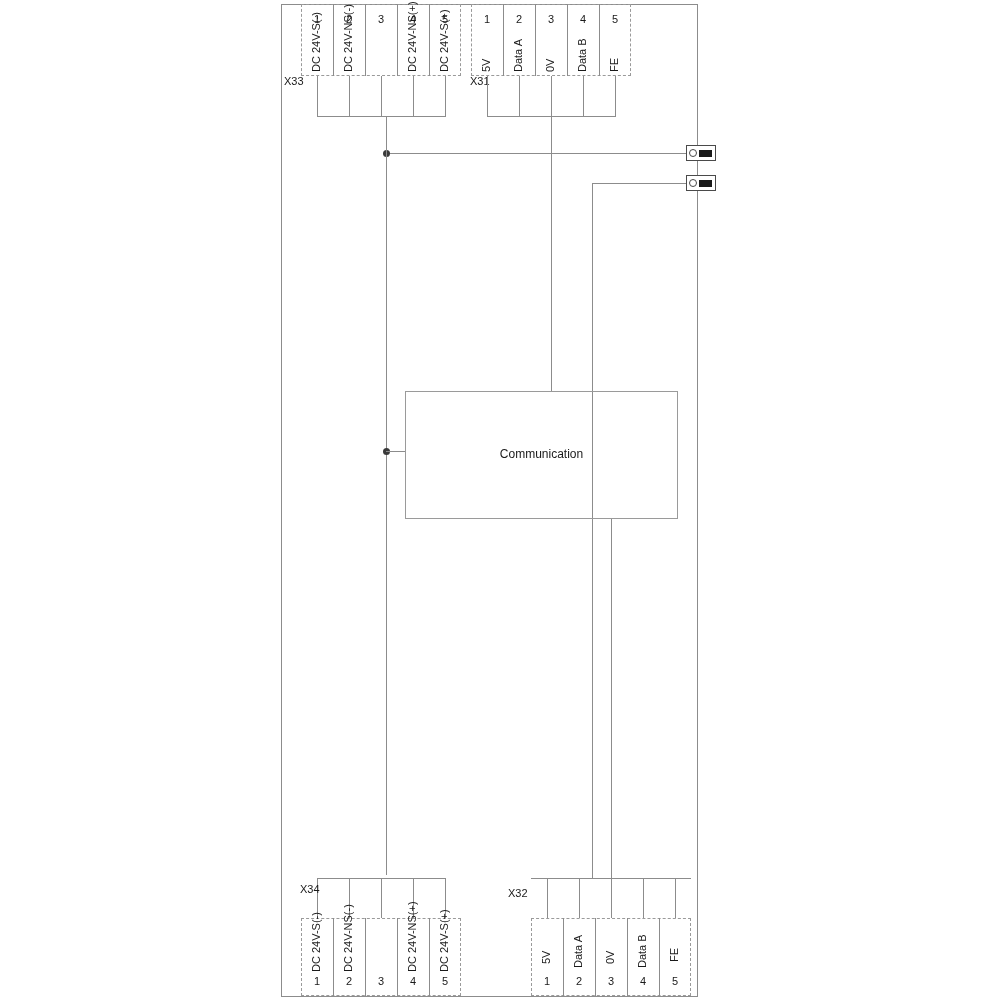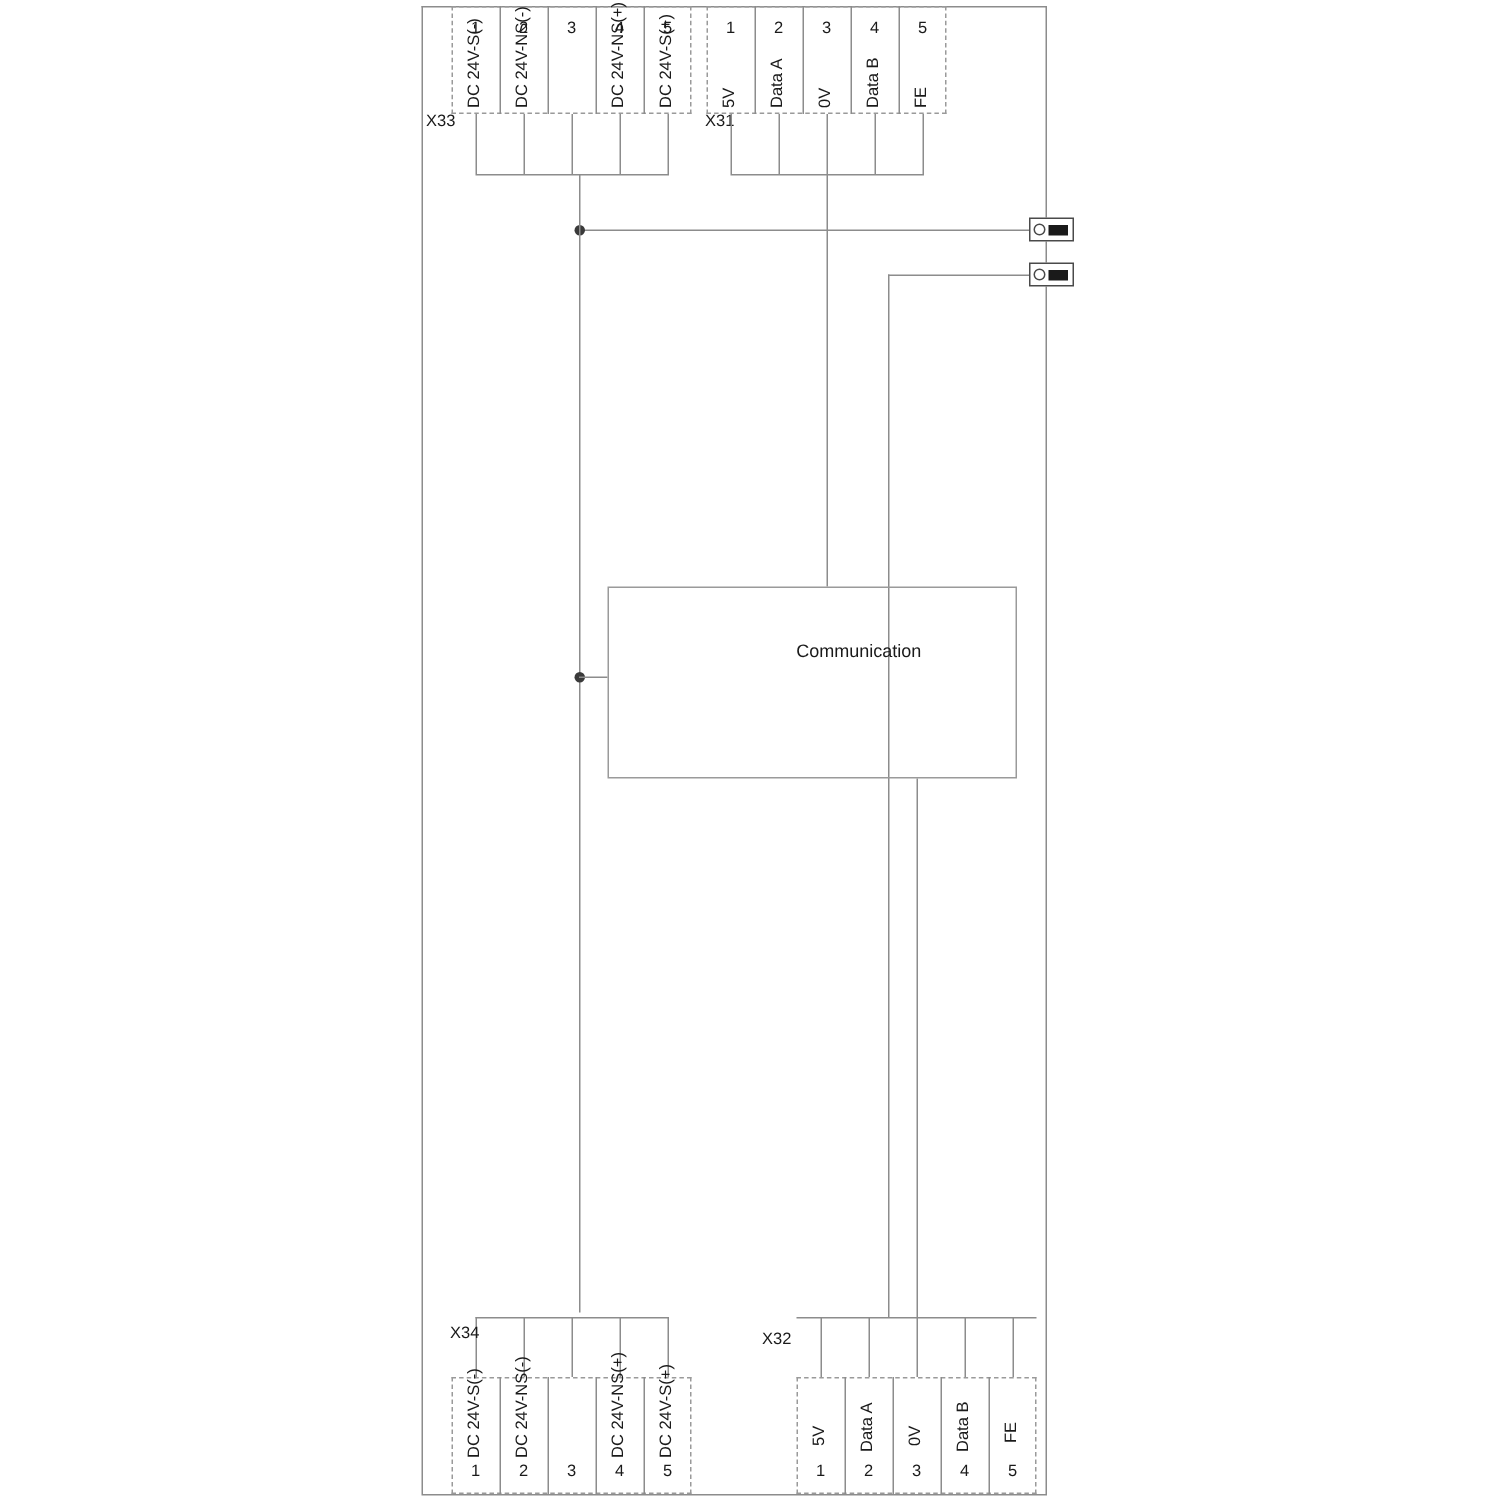--- a/index.html
+++ b/index.html
@@ -185,21 +185,21 @@
   <div class="plug" style="left:686px; top:145px;">
     <div class="circ"></div>
     <div class="inner"></div>
   </div>
   <div class="plug" style="left:686px; top:175px;">
     <div class="circ"></div>
     <div class="inner"></div>
   </div>
 
   <div class="abs outline" style="left:405px; top:391px; width:273px; height:128px;"></div>
-  <div class="blocklabel" style="left:405px; top:428px; width:273px;margin-left:31px;">Communication</div>
+  <div class="blocklabel" style="left:405px; top:448px; width:273px;">Communication</div>
 
   <div class="abs vline" style="left:611px; top:519px; height:359px;"></div>
 
   <div class="abs hline" style="left:317px; top:878px; width:129px;"></div>
   <div class="abs vline" style="left:317px; top:878px; height:40px;"></div>
   <div class="abs vline" style="left:349px; top:878px; height:40px;"></div>
   <div class="abs vline" style="left:381px; top:878px; height:40px;"></div>
   <div class="abs vline" style="left:413px; top:878px; height:40px;"></div>
   <div class="abs vline" style="left:445px; top:878px; height:40px;"></div>
 

